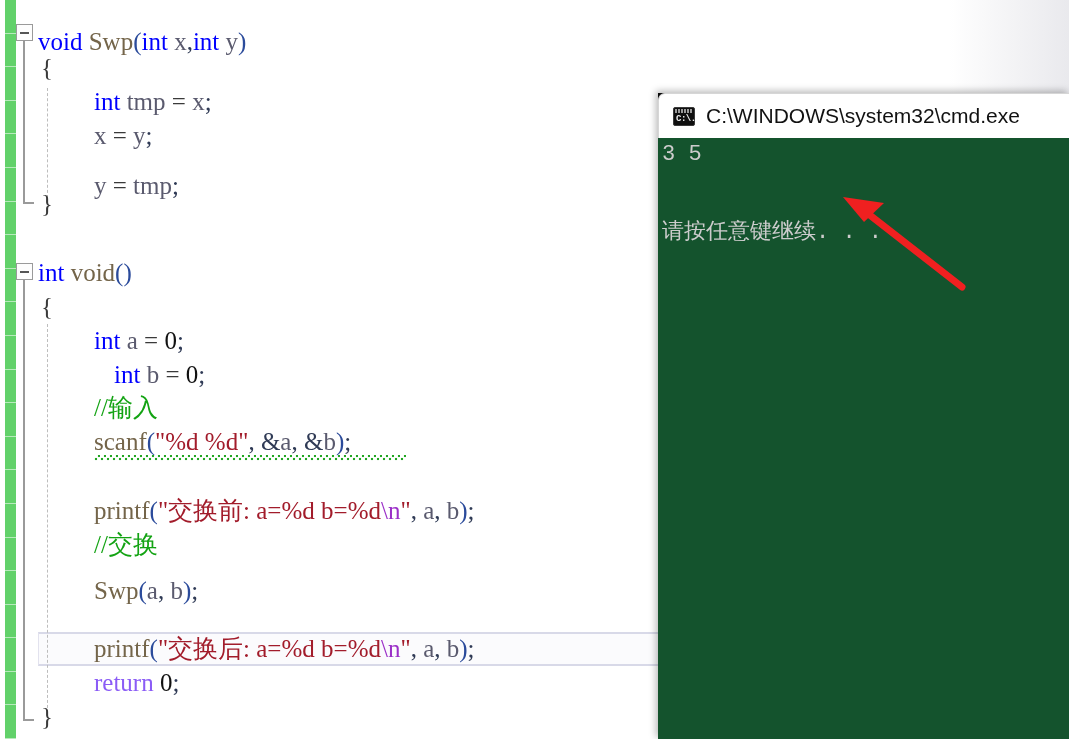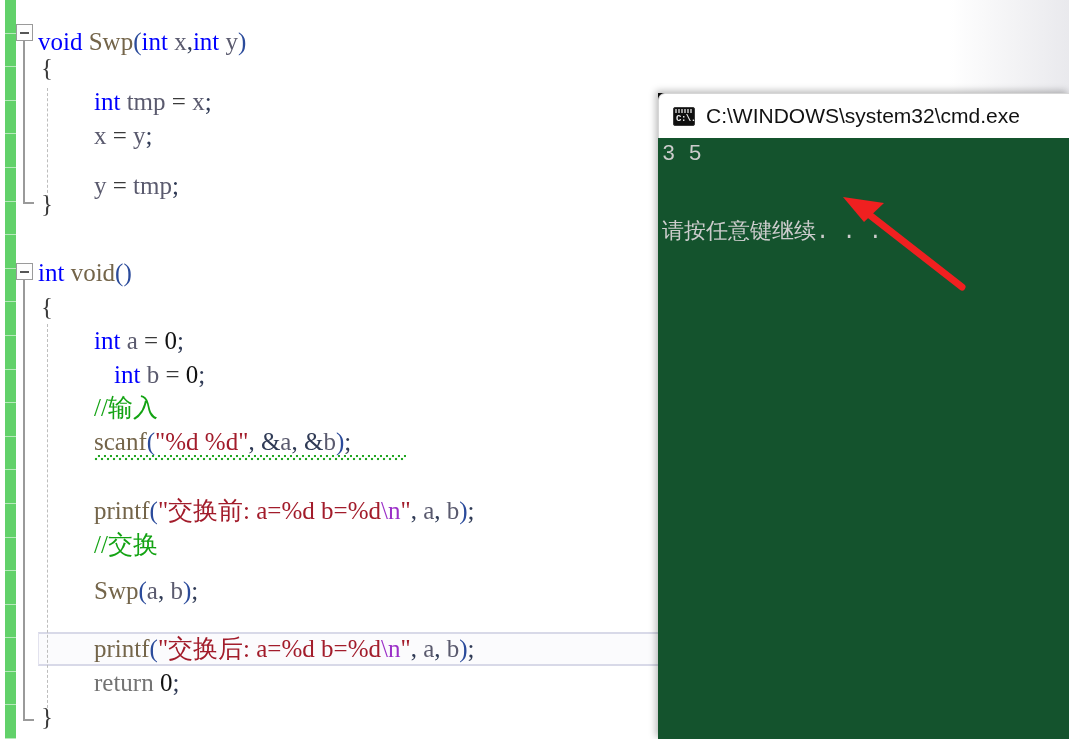--- a/index.html
+++ b/index.html
@@ -56,21 +56,21 @@
     white-space: pre;
     color: #2b2b2b;
   }
   .ln {
     position: absolute; left: 0; height: 33.6px;
     white-space: pre;
   }
 
   
   .kw   { color: #0000ff; }          
-  .ret  { color: #737373; }          
+  .ret  { color: #8b5cf6; }          
   .fn   { color: #74654a; }          
   .id   { color: #5a5a6e; }          
   .num  { color: #111111; }
   .punc { color: #2f3a55; }
   .paren{ color: #2b4b9b; }
   .str  { color: #a21c2b; }
   .esc  { color: #9b30c8; }
   .cmt  { color: #13a313; }
   .plain{ color: #3a3a3a; }
 

